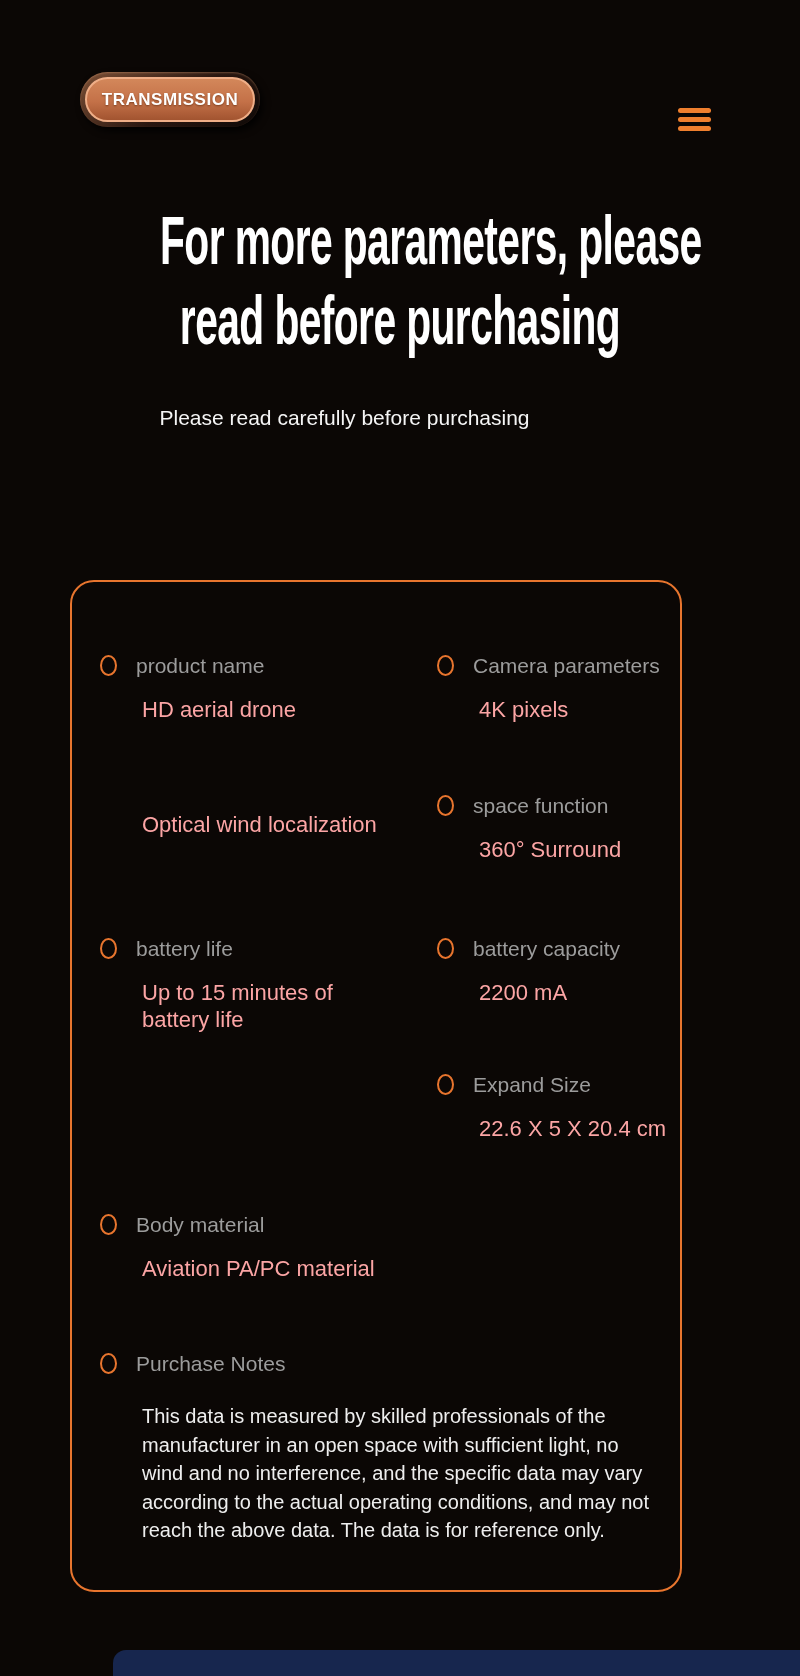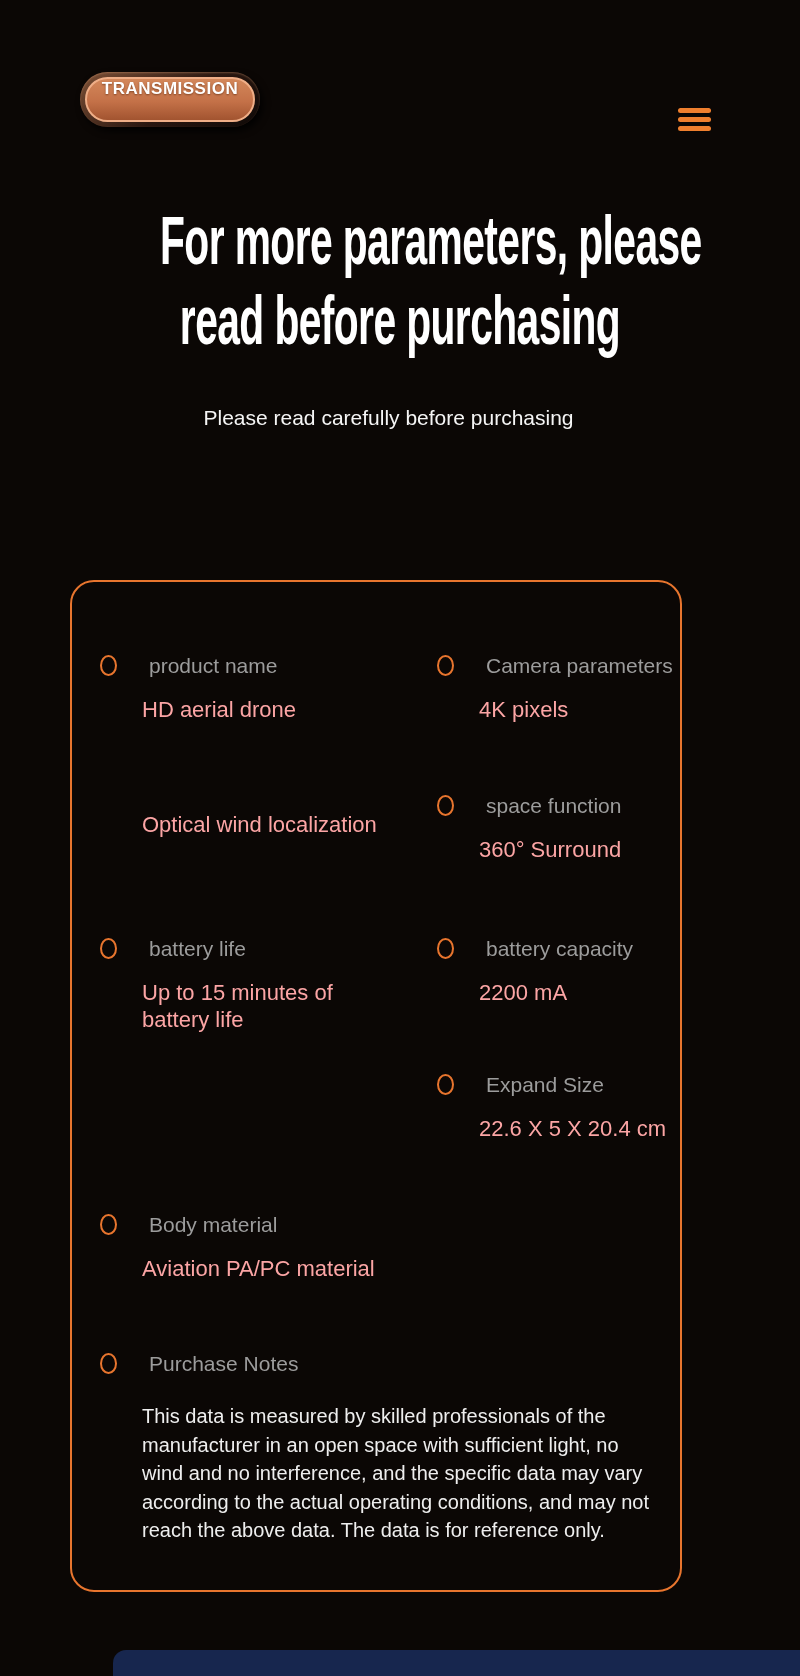--- a/index.html
+++ b/index.html
@@ -16,47 +16,47 @@
     position:absolute;left:80px;top:72px;width:180px;height:55px;
     border-radius:28px;box-sizing:border-box;padding:5px;
     background:linear-gradient(145deg,#7d5036 0%,#2a1710 55%,#0e0907 100%);
     box-shadow:3px 4px 7px rgba(0,0,0,.85), inset 0 1px 2px rgba(255,190,140,.3);
     cursor:pointer;
   }
   .badge-inner{
     width:100%;height:100%;box-sizing:border-box;border-radius:23px;
     border:2px solid #efae87;
     background:linear-gradient(180deg,#d3875a 0%,#c47148 55%,#a25430 100%);
-    display:flex;align-items:flex-start;justify-content:center;
+    display:flex;align-items:center;justify-content:center;
   }
   .badge-text{
     font-size:17px;font-weight:bold;color:#ffffff;letter-spacing:.5px;
     text-shadow:0 1px 2px rgba(70,25,0,.55);
   }
   .menu{position:absolute;left:678px;top:108px;width:33px;height:22px;cursor:pointer;}
   .menu .bar{height:5px;background:#ef7f2e;border-radius:2.5px;margin-bottom:4px;}
   .menu .bar:last-child{margin-bottom:0;}
   
   .hero-title{
     position:absolute;top:200px;left:0;width:800px;text-align:center;
     color:#ffffff;font-weight:bold;font-size:68px;line-height:80px;
     transform:scaleX(.6);transform-origin:50% 50%;letter-spacing:-1px;
     white-space:nowrap;
   }
   .hero-sub{
     position:absolute;top:404px;left:0;width:689px;text-align:center;
-    color:#f5f5f5;font-size:21px;line-height:28px;padding-left:44px;
+    color:#f5f5f5;font-size:21px;line-height:28px;
   }
   
   .panel{
     position:absolute;left:70px;top:580px;width:612px;height:1012px;
     border:2px solid #e8752e;border-radius:24px;box-sizing:border-box;
   }
   .cell{position:absolute;}
-  .cell .head{display:flex;align-items:center;gap:32px;}
+  .cell .head{display:flex;align-items:center;gap:19px;}
   .bullet{
     width:17px;height:21px;flex:0 0 auto;box-sizing:border-box;
     border:2.5px solid #e8752e;border-radius:50%;background:transparent;
   }
   .label{font-size:21px;color:#9c9c9c;line-height:25px;}
   .value{
     margin-left:42px;margin-top:18px;
     font-size:22px;color:#fca5a5;line-height:27px;white-space:pre-line;
   }
   .notes-value{

